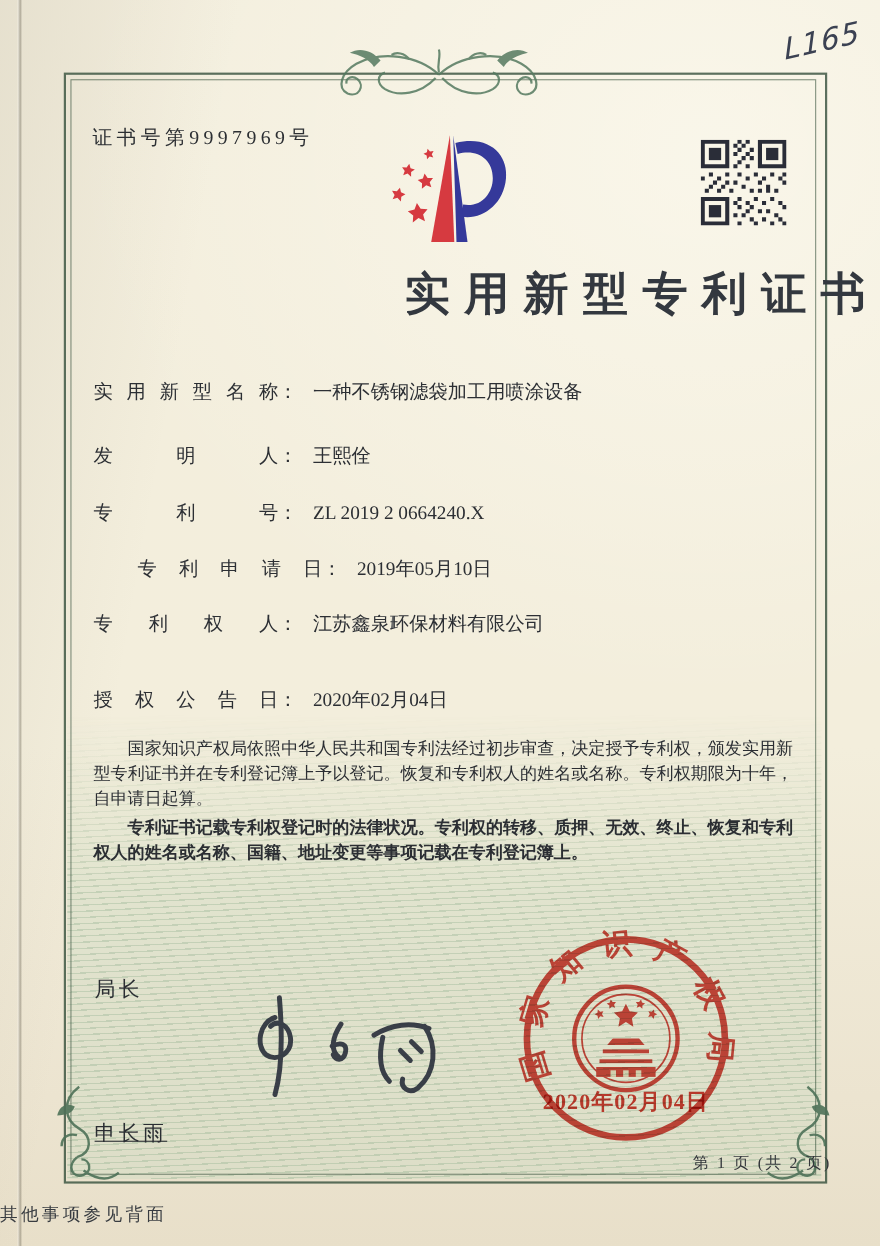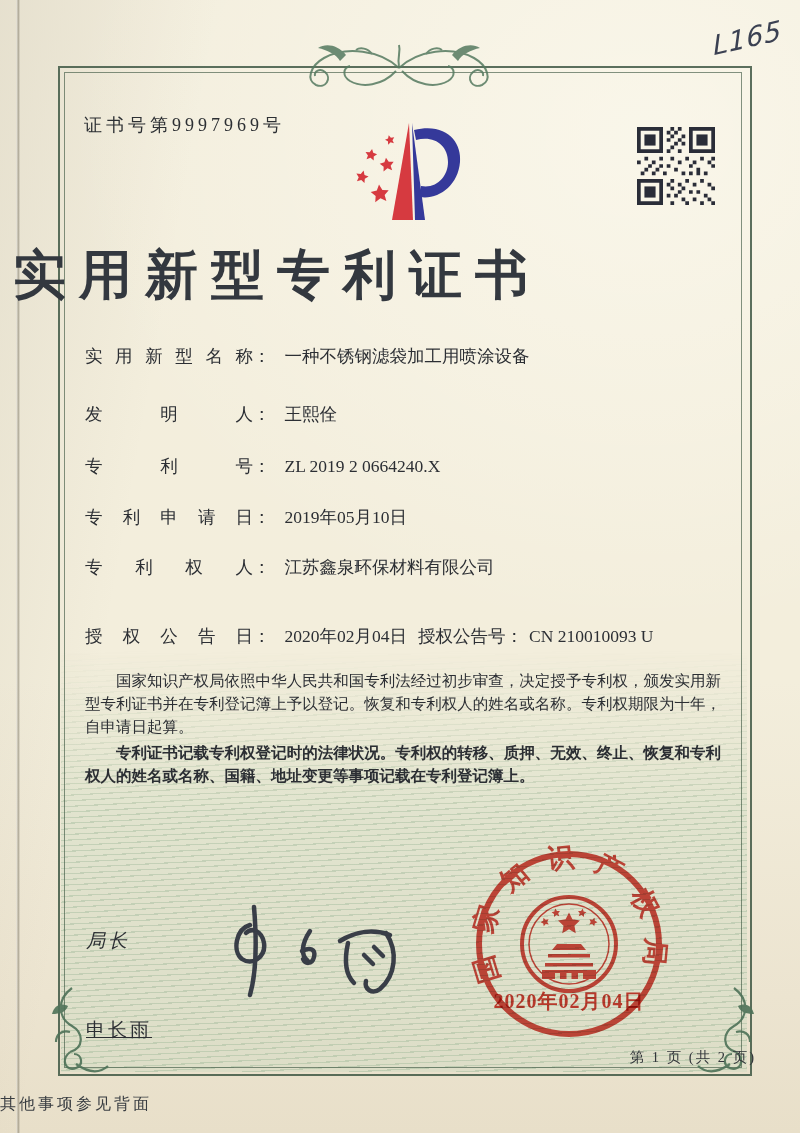--- a/index.html
+++ b/index.html
@@ -22,21 +22,21 @@
   
   .waves{left:61px;top:66px;width:686px;height:1006px;
     background-color:rgba(203,219,193,.42);
     background-image:repeating-linear-gradient(177deg, rgba(104,146,108,.25) 0 1.2px, rgba(104,146,108,0) 1.2px 5.6px);
     -webkit-mask-image:linear-gradient(to bottom, transparent 0 58%, rgba(0,0,0,.95) 74%);
     mask-image:linear-gradient(to bottom, transparent 0 58%, rgba(0,0,0,.95) 74%);
   }
   .note-hand{left:712px;top:20px;width:90px;font-family:"DejaVu Sans",sans-serif;
     font-style:italic;font-size:27px;color:#3b4152;transform:rotate(-13deg) skewX(-10deg);letter-spacing:1px;}
   .cert-no{left:84px;top:113px;font-size:18px;letter-spacing:4px;color:#2c2f33;}
-  .title{left:0;top:240px;width:800px;text-align:left;font-size:53px;font-weight:600;
+  .title{left:0;top:240px;width:800px;text-align:right;font-size:41px;font-weight:600;
     letter-spacing:13px;color:#33383f;text-indent:13px;}
   .field-row{left:85px;white-space:nowrap;font-size:17.5px;color:#2c2f34;}
   .flabel{display:inline-block;width:168px;text-align:justify;text-align-last:justify;}
   .fcolon{margin-right:14px;}
   .grant-no{position:absolute;left:333px;top:0;white-space:nowrap;}
   .grant-no .fcolon{margin-right:6px;}
   .para{left:85px;width:636px;font-size:15.5px;line-height:23px;text-align:justify;
     text-indent:2em;color:#2b2e33;}
   .commissioner{left:86px;font-size:19px;letter-spacing:3px;color:#2b2e33;}
   .page-indicator{left:0;top:1048px;width:756px;text-align:right;font-size:14.5px;letter-spacing:2px;color:#33363b;}
@@ -127,39 +127,36 @@
 
   <div class="abs field-row" style="top:402px;">
     <span class="flabel">发明人</span><span class="fcolon">：</span><span class="fvalue">王熙佺</span>
   </div>
   <div class="abs field-row" style="top:344px;">
     <span class="flabel">实用新型名称</span><span class="fcolon">：</span><span class="fvalue">一种不锈钢滤袋加工用喷涂设备</span>
   </div>
   <div class="abs field-row" style="top:454px;">
     <span class="flabel">专利号</span><span class="fcolon">：</span><span class="fvalue">ZL 2019 2 0664240.X</span>
   </div>
-  <div class="abs field-row" style="top:505px;">
+  <div class="abs field-row" style="top:505px;margin-left:40px;">
     <span class="flabel">专利申请日</span><span class="fcolon">：</span><span class="fvalue">2019年05月10日</span>
   </div>
   <div class="abs field-row" style="top:555px;">
     <span class="flabel">专利权人</span><span class="fcolon">：</span><span class="fvalue">江苏鑫泉环保材料有限公司</span>
   </div>
   <div class="abs field-row" style="top:624px;">
     <span class="flabel">授权公告日</span><span class="fcolon">：</span><span class="fvalue">2020年02月04日</span>
-    <span class="grant-no">
-      <span>授权公告号</span><span class="fcolon">：</span><span>CN 210010093 U</span>
-    </span>
   </div>
 
   <div class="abs stray-mark"></div>
 
   <div class="abs para" style="top:669px;">国家知识产权局依照中华人民共和国专利法经过初步审查，决定授予专利权，颁发实用新型专利证书并在专利登记簿上予以登记。恢复和专利权人的姓名或名称。专利权期限为十年，自申请日起算。</div>
   <div class="abs para" style="top:741px;font-weight:bold;">专利证书记载专利权登记时的法律状况。专利权的转移、质押、无效、终止、恢复和专利权人的姓名或名称、国籍、地址变更等事项记载在专利登记簿上。</div>
 
-  <div class="abs commissioner" style="top:928px;font-style:italic;">局长</div>
+  <div class="abs commissioner" style="top:886px;">局长</div>
   <div class="abs commissioner" style="top:1017px;text-decoration:underline;">申长雨</div>
 
   <svg class="abs" style="left:222px;top:903px;" width="180" height="95" viewBox="0 0 180 95">
     <g fill="none" stroke="#2c313d" stroke-width="4.5" stroke-linecap="round" opacity=".92">
       <path d="M28,22 C14,26 10,48 20,56 C30,63 44,54 42,40 C40,28 30,24 24,30"></path>
       <path d="M32,4 C34,28 36,64 28,92"></path>
       <path d="M88,28 C80,40 78,52 86,58"></path>
       <path d="M80,48 C88,44 94,46 92,54 C90,62 83,61 81,56"></path>
       <path d="M118,38 C134,28 152,26 168,32"></path>
       <path d="M126,40 C122,58 124,72 132,80"></path>

